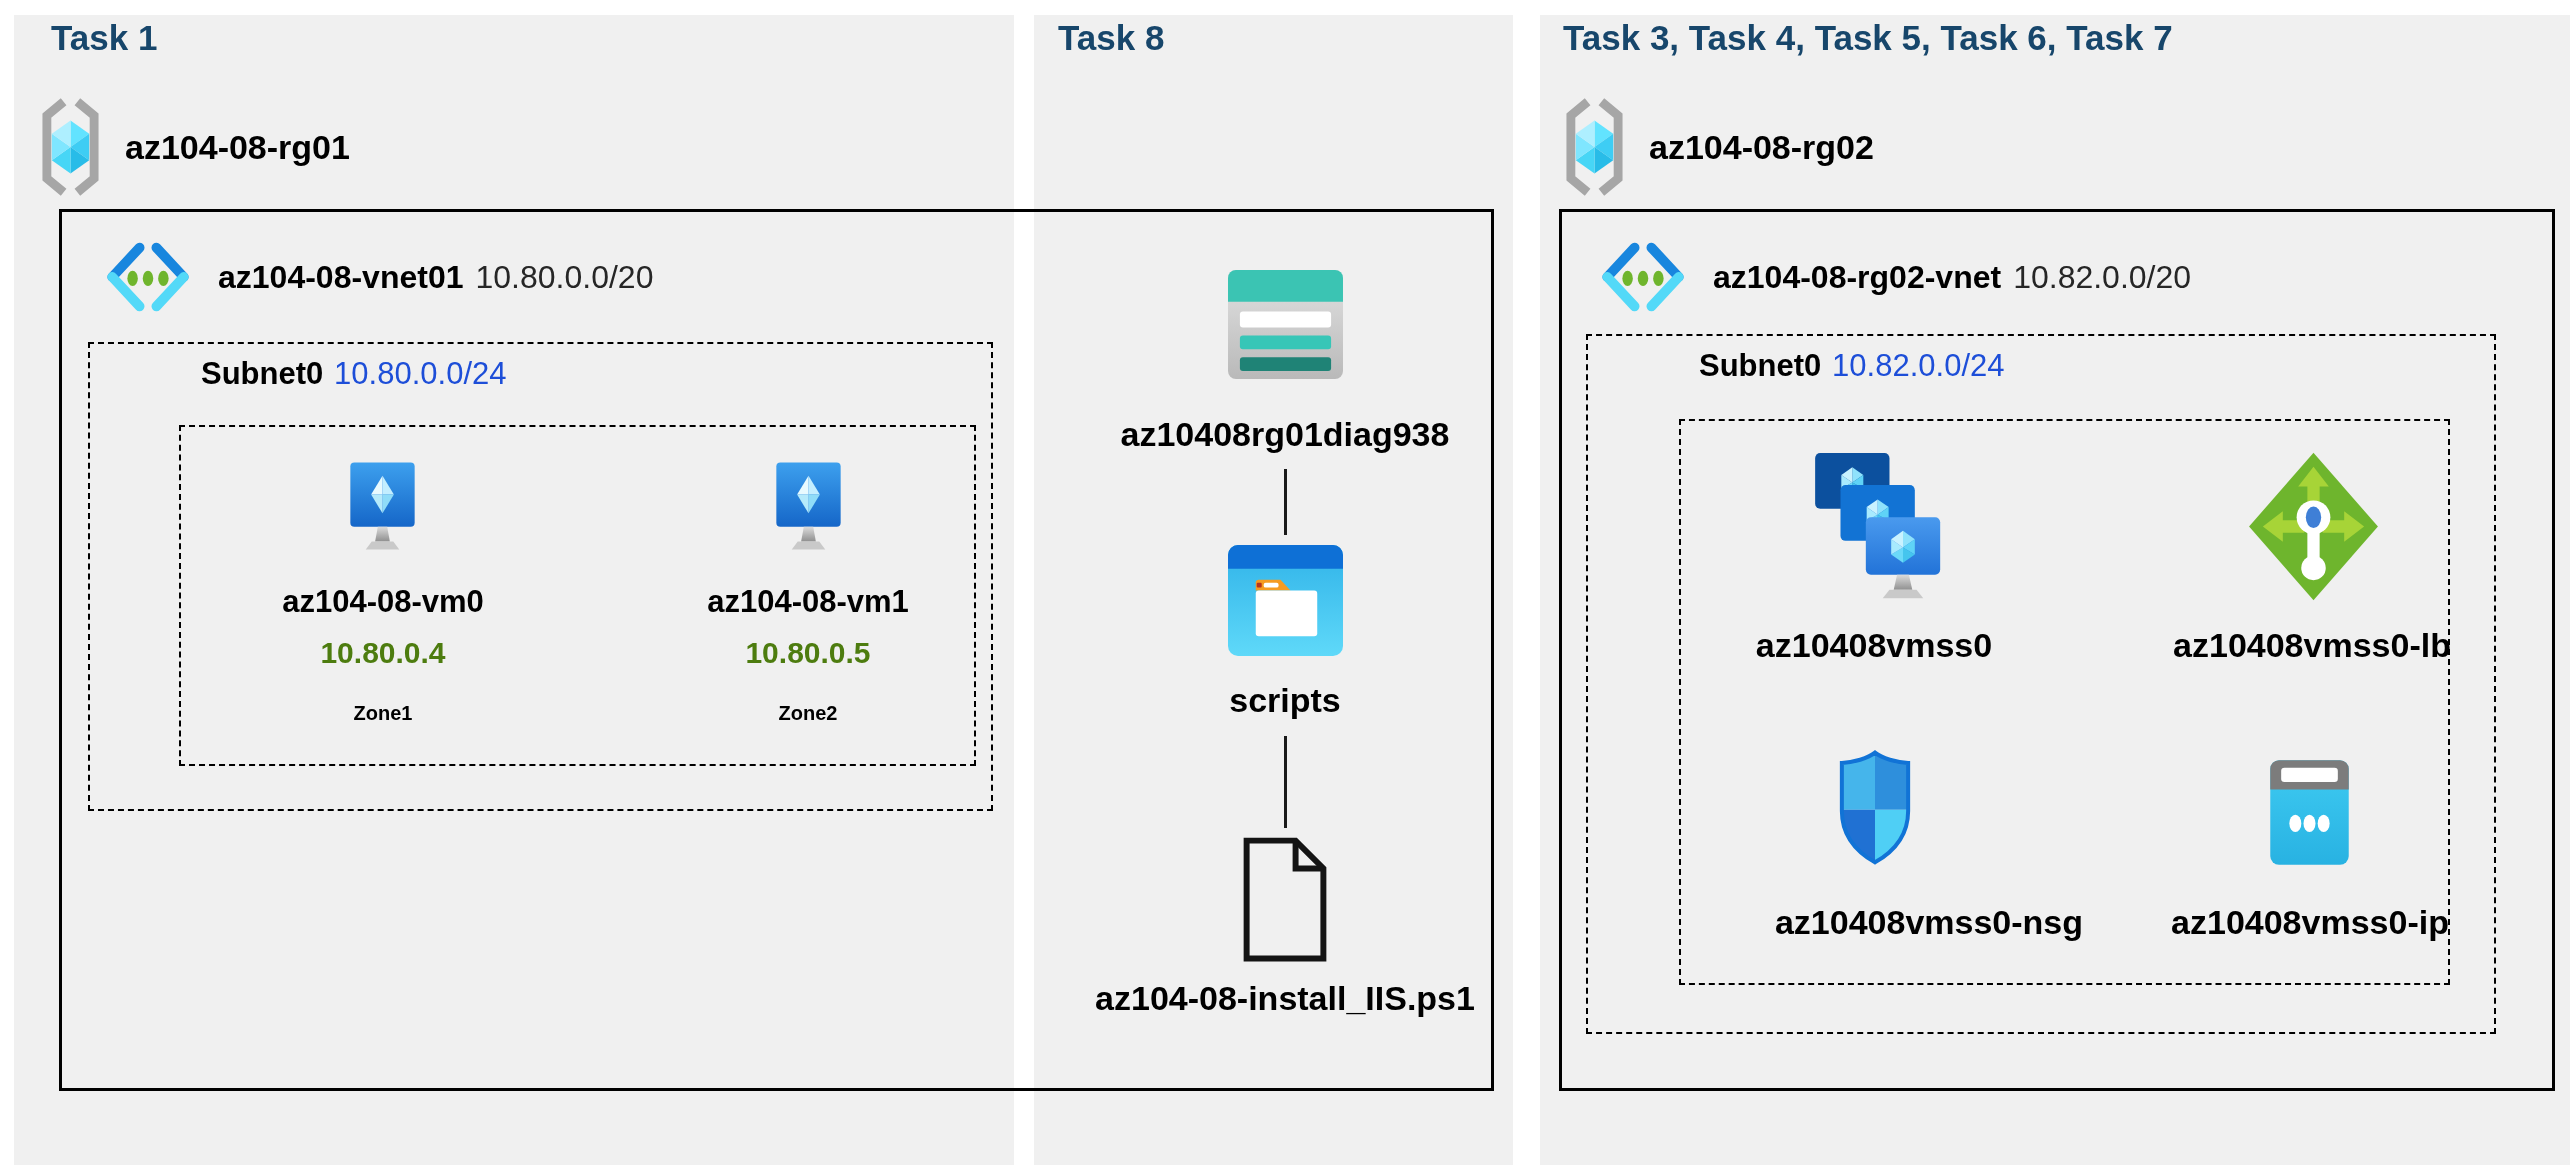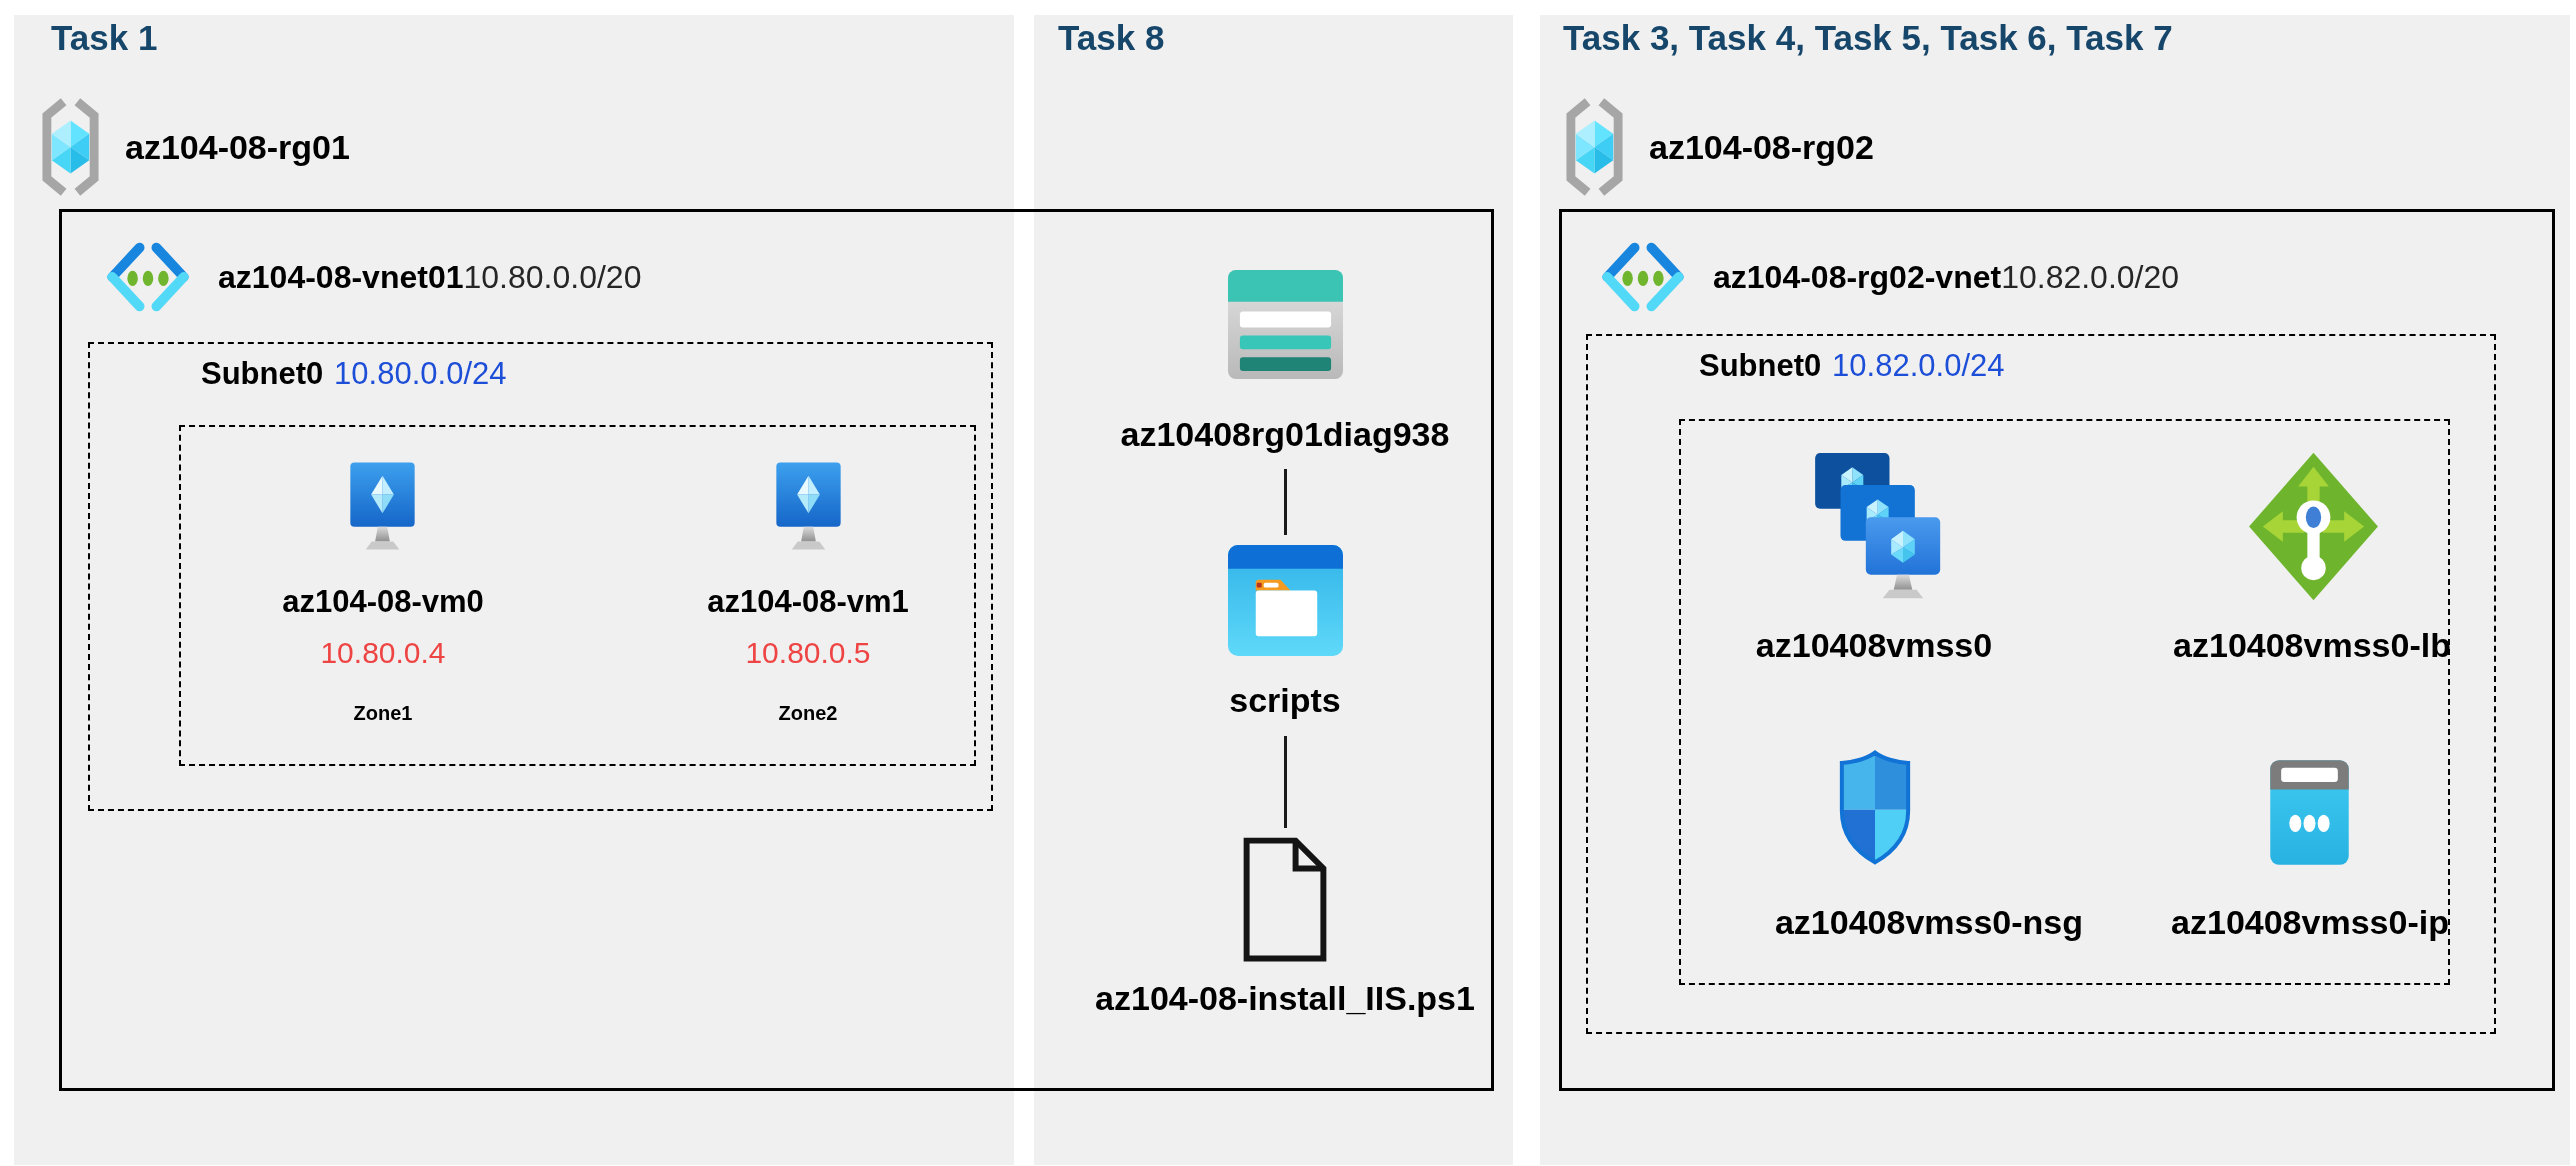--- a/index.html
+++ b/index.html
@@ -4,27 +4,27 @@
 <style>
   html,body{margin:0;padding:0;background:#ffffff;}
   body{width:2576px;height:1166px;position:relative;overflow:hidden;
        font-family:"Liberation Sans",sans-serif;}
   .panel{position:absolute;background:#F0F0F0;}
   .task-title{position:absolute;font-size:35px;font-weight:700;color:#17466B;white-space:nowrap;}
   .solid-box{position:absolute;border:3.4px solid #000;}
   .dashed-box{position:absolute;border:2.7px dashed #000;}
   .row{position:absolute;display:flex;align-items:center;}
   .res-label{font-size:34px;font-weight:700;color:#000;white-space:nowrap;}
-  .cidr{font-size:32px;font-weight:400;color:#262626;margin-left:0;white-space:nowrap;}
+  .cidr{font-size:32px;font-weight:400;color:#262626;margin-left:12px;white-space:nowrap;}
   .subnet-label{position:absolute;white-space:nowrap;}
   .subnet-label .sname{font-size:31px;font-weight:700;color:#000;}
   .subnet-label .scidr{font-size:31px;font-weight:400;color:#1d4ed8;margin-left:10.8px;}
   .ctext{position:absolute;transform:translateX(-50%);white-space:nowrap;text-align:center;}
   .vm-name{font-size:31px;font-weight:700;color:#000;}
-  .vm-ip{font-size:30px;font-weight:400;color:#ef4444;}
+  .vm-ip{font-size:30px;font-weight:700;color:#4d7c0f;}
   .vm-zone{font-size:20px;font-weight:700;color:#000;}
   .big-label{font-size:34px;font-weight:700;color:#000;}
   .connector{position:absolute;width:2.7px;background:#1a1a1a;}
   .icon{position:absolute;}
   svg{display:block;}
 </style>
 </head>
 <body>
 
 <div class="panel" style="left:13.5px;top:15px;width:1000px;height:1150px;"></div>

